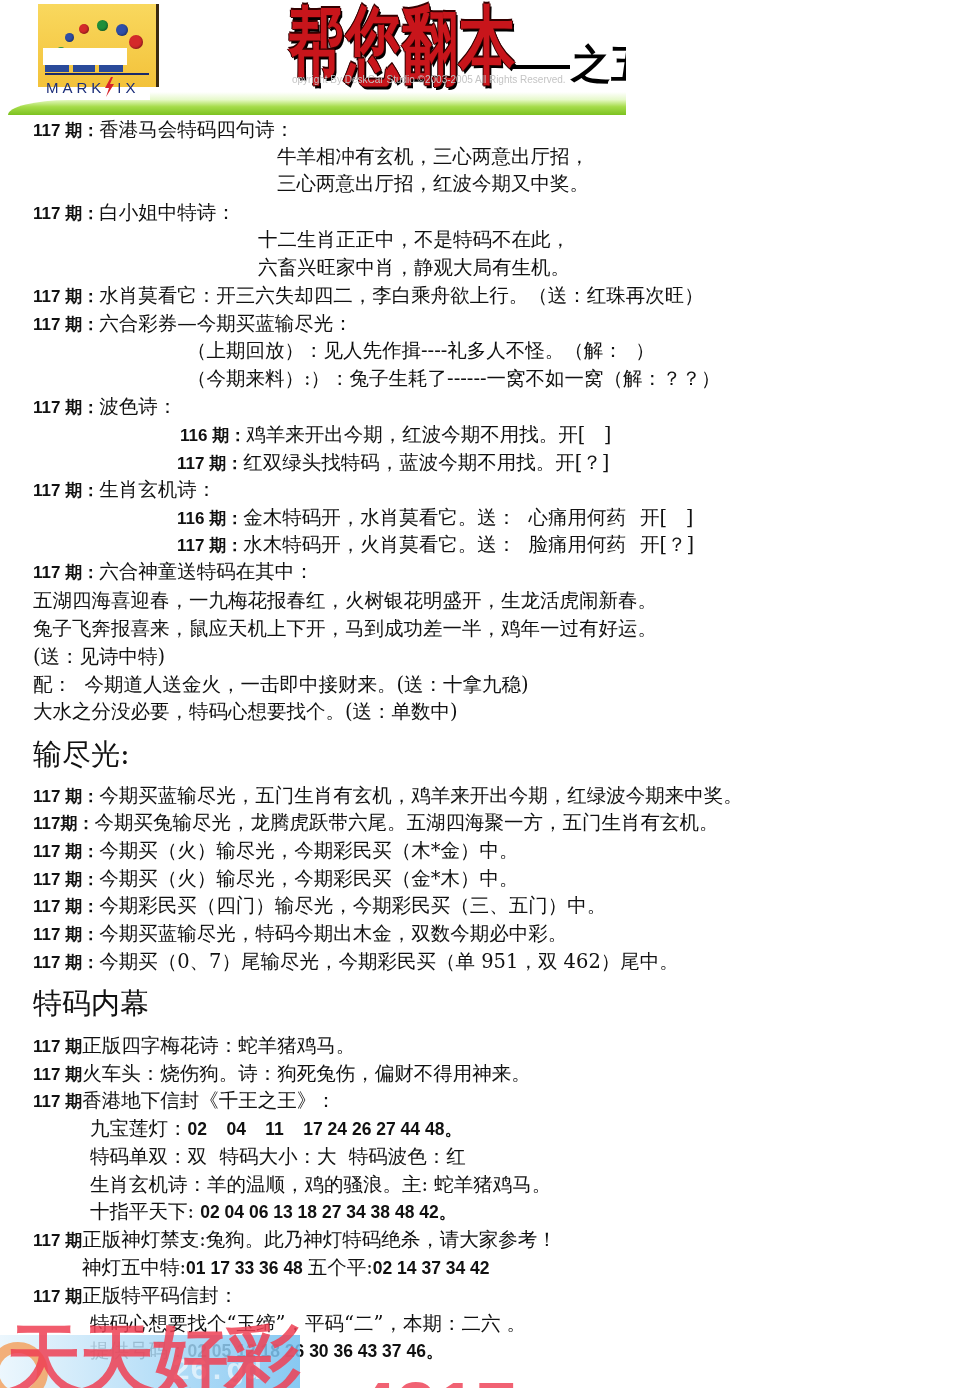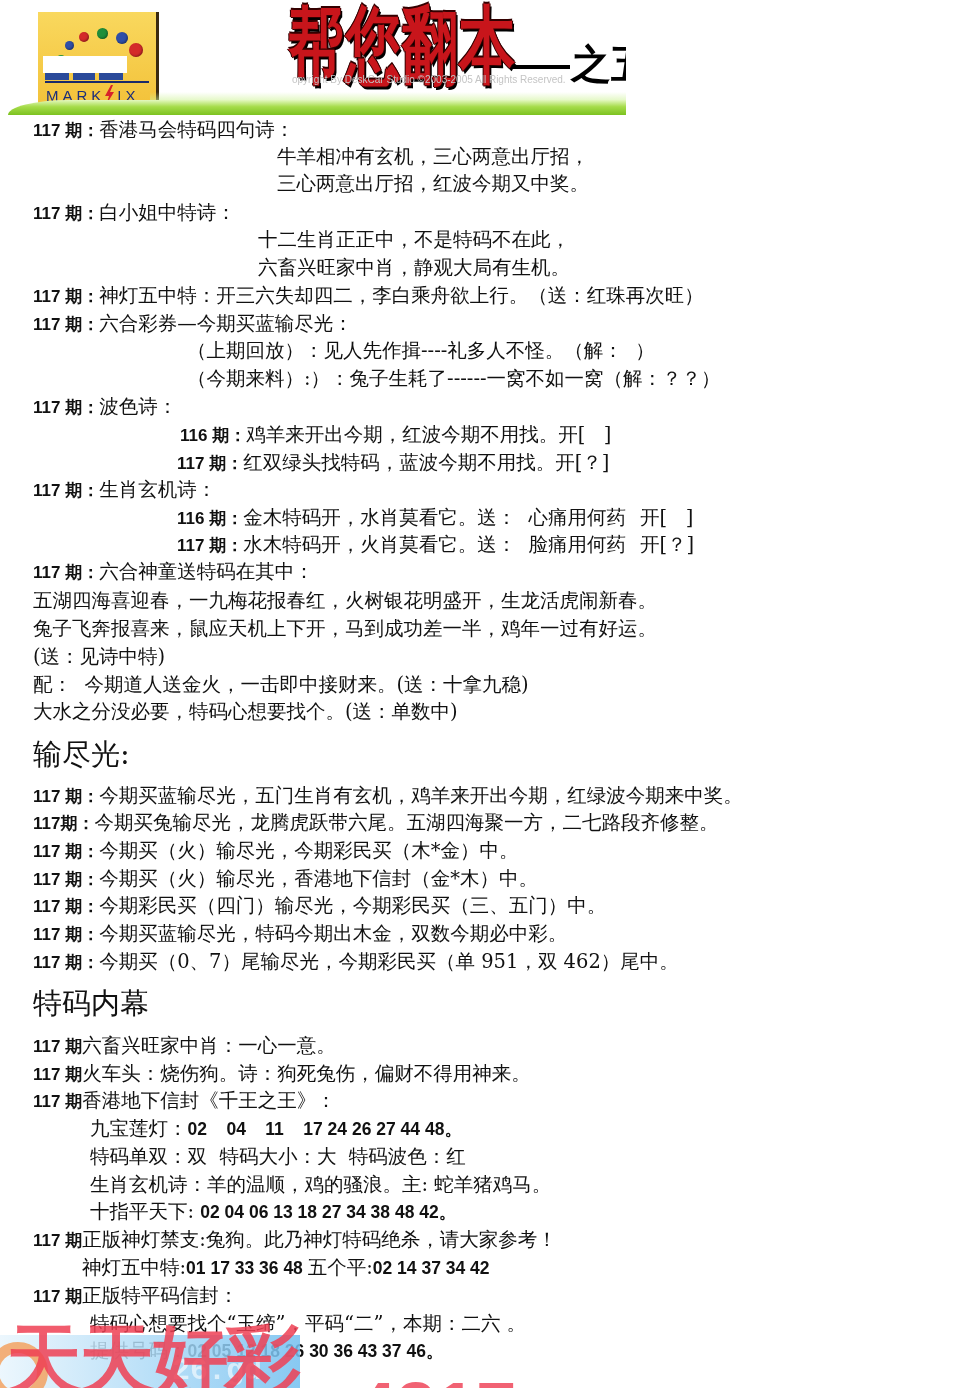--- a/index.html
+++ b/index.html
@@ -5,21 +5,21 @@
   * { box-sizing: border-box; }
   html, body { margin: 0; padding: 0; background: #ffffff; }
   body {
     width: 980px; height: 1388px; position: relative; overflow: hidden;
     font-family: "DejaVu Serif", serif; color: #111111;
   }
 
   
   .hdr { position: absolute; left: 0; top: 0; width: 626px; height: 118px; overflow: hidden; }
   .logo {
-    position: absolute; left: 38px; top: 12px; width: 121px; height: 93px;
+    position: absolute; left: 38px; top: 4px; width: 121px; height: 83px;
     background: linear-gradient(#f9d85e, #f3c23a);
     border-right: 3px solid #3a2a10;
   }
   .ball { position: absolute; border-radius: 50%; box-shadow: inset -1px -1px 2px rgba(0,0,0,0.35); }
   .b1 { left: 19px; top: 43px; width: 8px;  height: 8px;  background: #2e9e3e; }
   .b2 { left: 27px; top: 29px; width: 9px;  height: 9px;  background: #2f4fa8; }
   .b3 { left: 41px; top: 20px; width: 10px; height: 10px; background: #d42a2a; }
   .b4 { left: 59px; top: 16px; width: 11px; height: 11px; background: #1f8f3a; }
   .b5 { left: 78px; top: 20px; width: 12px; height: 12px; background: #2f4fa8; }
   .b6 { left: 91px; top: 31px; width: 14px; height: 14px; background: #d42a2a; }
@@ -121,21 +121,21 @@
 </div>
 
 <div class="ln" style="top:116px;left:33px"><span class="lbl">117 期：</span><span>香港马会特码四句诗：</span></div>
 <div class="ln" style="top:143px;left:277px">牛羊相冲有玄机，三心两意出厅招，</div>
 <div class="ln" style="top:170px;left:277px">三心两意出厅招，红波今期又中奖。</div>
 
 <div class="ln" style="top:199px;left:33px"><span class="lbl">117 期：</span><span>白小姐中特诗：</span></div>
 <div class="ln" style="top:226px;left:258px">十二生肖正正中，不是特码不在此，</div>
 <div class="ln" style="top:254px;left:258px">六畜兴旺家中肖，静观大局有生机。</div>
 
-<div class="ln" style="top:282px;left:33px"><span class="lbl">117 期：</span><span>神灯五中特：开三六失却四二，李白乘舟欲上行。（送：红珠再次旺）</span></div>
+<div class="ln" style="top:282px;left:33px"><span class="lbl">117 期：</span><span>水肖莫看它：开三六失却四二，李白乘舟欲上行。（送：红珠再次旺）</span></div>
 
 <div class="ln" style="top:310px;left:33px"><span class="lbl">117 期：</span><span>六合彩券—今期买蓝输尽光：</span></div>
 <div class="ln" style="top:337px;left:187px">（上期回放）：见人先作揖----礼多人不怪。（解：  ）</div>
 <div class="ln" style="top:365px;left:187px">（今期来料）:）：兔子生耗了------一窝不如一窝（解：？？）</div>
 
 <div class="ln" style="top:393px;left:33px"><span class="lbl">117 期：</span><span>波色诗：</span></div>
 <div class="ln" style="top:421px;left:180px"><span class="lbl">116 期：</span><span>鸡羊来开出今期，红波今期不用找。开[   ]</span></div>
 <div class="ln" style="top:449px;left:177px"><span class="lbl">117 期：</span><span>红双绿头找特码，蓝波今期不用找。开[？]</span></div>
 
 <div class="ln" style="top:476px;left:33px"><span class="lbl">117 期：</span><span>生肖玄机诗：</span></div>
@@ -146,30 +146,30 @@
 
 <div class="ln" style="top:558px;left:33px"><span class="lbl">117 期：</span><span>六合神童送特码在其中：</span></div>
 <div class="ln" style="top:587px;left:33px">五湖四海喜迎春，一九梅花报春红，火树银花明盛开，生龙活虎闹新春。</div>
 <div class="ln" style="top:615px;left:33px">兔子飞奔报喜来，鼠应天机上下开，马到成功差一半，鸡年一过有好运。</div>
 <div class="ln" style="top:643px;left:33px">(送：见诗中特)</div>
 <div class="ln" style="top:671px;left:33px">配：  今期道人送金火，一击即中接财来。(送：十拿九稳)</div>
 <div class="ln" style="top:698px;left:33px">大水之分没必要，特码心想要找个。(送：单数中)</div>
 
 <div class="h2" style="top:734px">输尽光:</div>
 <div class="ln" style="top:782px;left:33px"><span class="lbl">117 期：</span><span>今期买蓝输尽光，五门生肖有玄机，鸡羊来开出今期，红绿波今期来中奖。</span></div>
-<div class="ln" style="top:809px;left:33px"><span class="lbl">117期：</span><span>今期买兔输尽光，龙腾虎跃带六尾。五湖四海聚一方，二七路段齐修整。</span></div>
+<div class="ln" style="top:809px;left:33px"><span class="lbl">117期：</span><span>今期买兔输尽光，龙腾虎跃带六尾。五湖四海聚一方，五门生肖有玄机。</span></div>
 <div class="ln" style="top:837px;left:33px"><span class="lbl">117 期：</span><span>今期买（火）输尽光，今期彩民买（木*金）中。</span></div>
-<div class="ln" style="top:865px;left:33px"><span class="lbl">117 期：</span><span>今期买（火）输尽光，香港地下信封（金*木）中。</span></div>
+<div class="ln" style="top:865px;left:33px"><span class="lbl">117 期：</span><span>今期买（火）输尽光，今期彩民买（金*木）中。</span></div>
 <div class="ln" style="top:892px;left:33px"><span class="lbl">117 期：</span><span>今期彩民买（四门）输尽光，今期彩民买（三、五门）中。</span></div>
 <div class="ln" style="top:920px;left:33px"><span class="lbl">117 期：</span><span>今期买蓝输尽光，特码今期出木金，双数今期必中彩。</span></div>
 <div class="ln" style="top:948px;left:33px"><span class="lbl">117 期：</span><span>今期买（0、7）尾输尽光，今期彩民买（单 951，双 462）尾中。</span></div>
 
 <div class="h2" style="top:983px">特码内幕</div>
 
-<div class="ln" style="top:1032px;left:33px"><span class="lbl">117 期</span><span>六畜兴旺家中肖：一心一意。</span></div>
+<div class="ln" style="top:1032px;left:33px"><span class="lbl">117 期</span><span>正版四字梅花诗：蛇羊猪鸡马。</span></div>
 <div class="ln" style="top:1060px;left:33px"><span class="lbl">117 期</span><span>火车头：烧伤狗。诗：狗死兔伤，偏财不得用神来。</span></div>
 <div class="ln" style="top:1087px;left:33px"><span class="lbl">117 期</span><span>香港地下信封《千王之王》：</span></div>
 <div class="ln" style="top:1115px;left:90px"><span>九宝莲灯：</span><span class="num">02    04    11    17 24 26 27 44 48。</span></div>
 <div class="ln" style="top:1143px;left:90px">特码单双：双  特码大小：大  特码波色：红</div>
 <div class="ln" style="top:1171px;left:90px">生肖玄机诗：羊的温顺，鸡的骚浪。主: 蛇羊猪鸡马。</div>
 <div class="ln" style="top:1198px;left:90px"><span>十指平天下: </span><span class="num">02 04 06 13 18 27 34 38 48 42。</span></div>
 
 <div class="ln" style="top:1226px;left:33px"><span class="lbl">117 期</span><span>正版神灯禁支:兔狗。此乃神灯特码绝杀，请大家参考！</span></div>
 <div class="ln" style="top:1254px;left:82px"><span>神灯五中特:</span><span class="num">01 17 33 36 48 </span><span>五个平:</span><span class="num">02 14 37 34 42</span></div>
 

